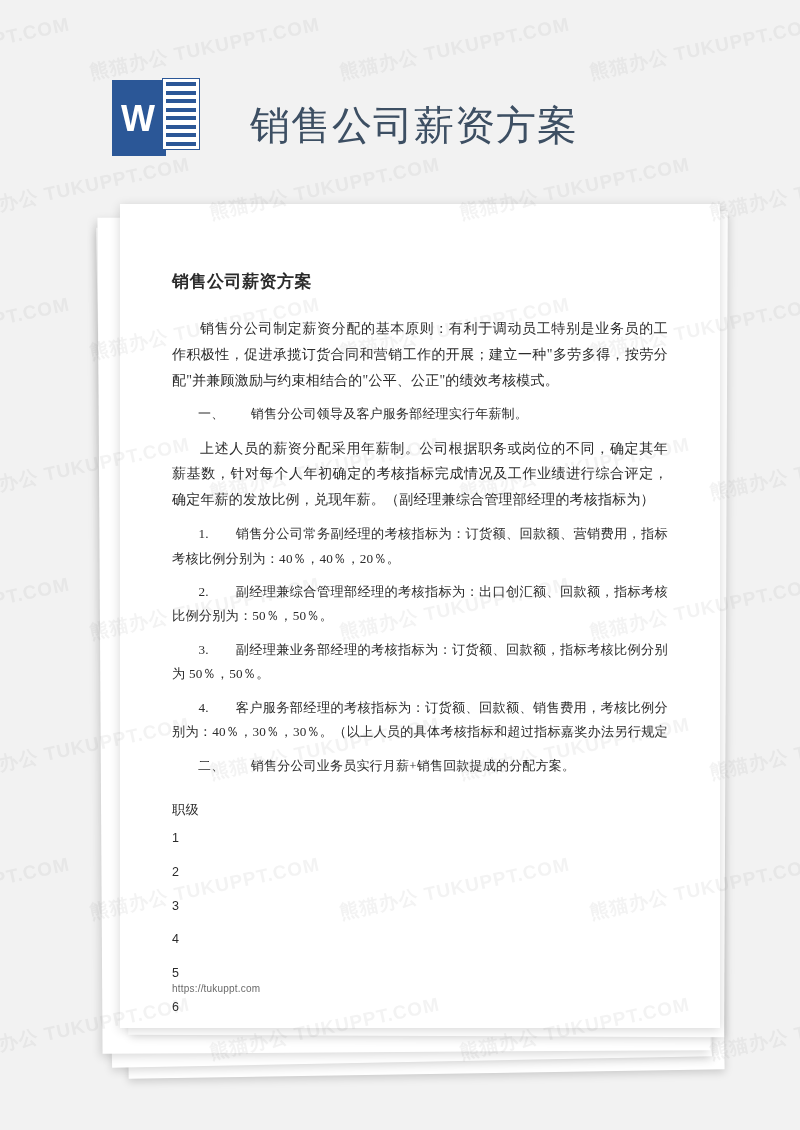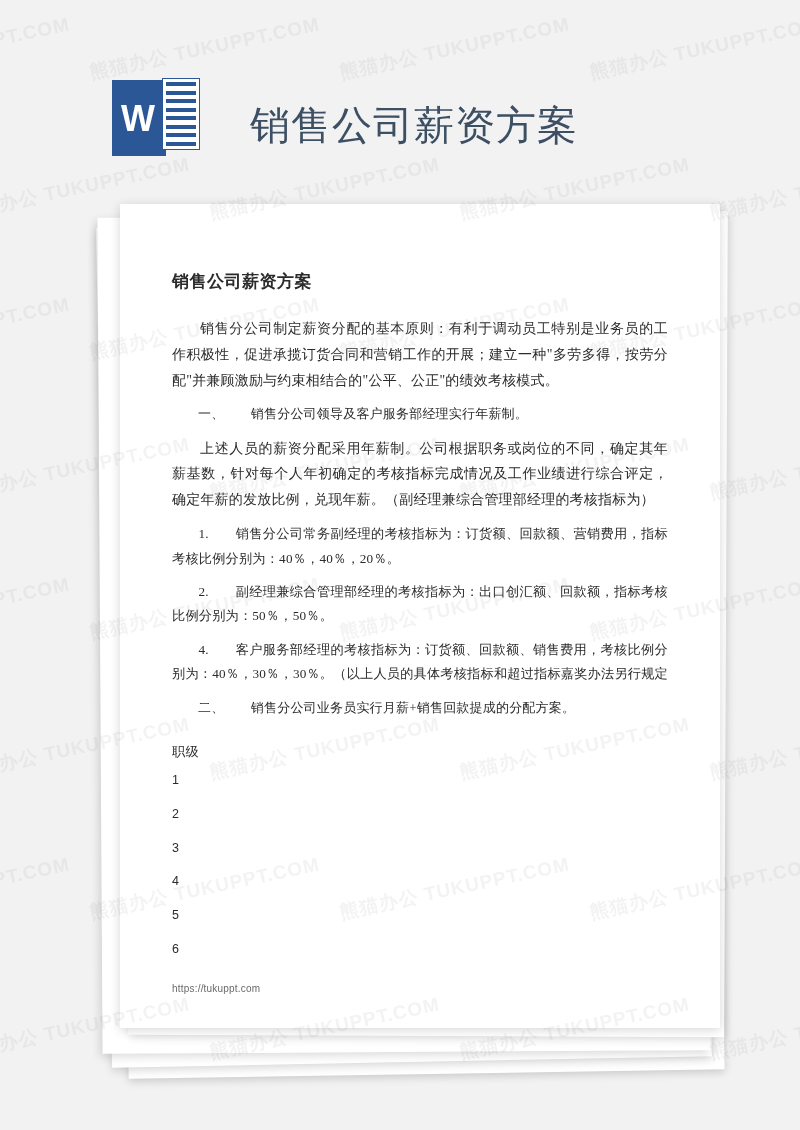--- a/index.html
+++ b/index.html
@@ -249,20 +249,21 @@
       <p class="para">销售分公司制定薪资分配的基本原则：有利于调动员工特别是业务员的工作积极性，促进承揽订货合同和营销工作的开展；建立一种"多劳多得，按劳分配"并兼顾激励与约束相结合的"公平、公正"的绩效考核模式。</p>
 
       <p class="para-sec">一、　　销售分公司领导及客户服务部经理实行年薪制。</p>
 
       <p class="para">上述人员的薪资分配采用年薪制。公司根据职务或岗位的不同，确定其年薪基数，针对每个人年初确定的考核指标完成情况及工作业绩进行综合评定，确定年薪的发放比例，兑现年薪。（副经理兼综合管理部经理的考核指标为）</p>
 
       <p class="para-num">1.　　销售分公司常务副经理的考核指标为：订货额、回款额、营销费用，指标考核比例分别为：40％，40％，20％。</p>
 
       <p class="para-num">2.　　副经理兼综合管理部经理的考核指标为：出口创汇额、回款额，指标考核比例分别为：50％，50％。</p>
 
+      <p class="para-num">3.　　副经理兼业务部经理的考核指标为：订货额、回款额，指标考核比例分别为 50％，50％。</p>
 
       <p class="para-num">4.　　客户服务部经理的考核指标为：订货额、回款额、销售费用，考核比例分别为：40％，30％，30％。（以上人员的具体考核指标和超过指标嘉奖办法另行规定</p>
 
       <p class="para-sec">二、　　销售分公司业务员实行月薪+销售回款提成的分配方案。</p>
 
 
       <div class="rank-label">职级</div>
 
       <ul class="rank-list">
         <li>1</li>

